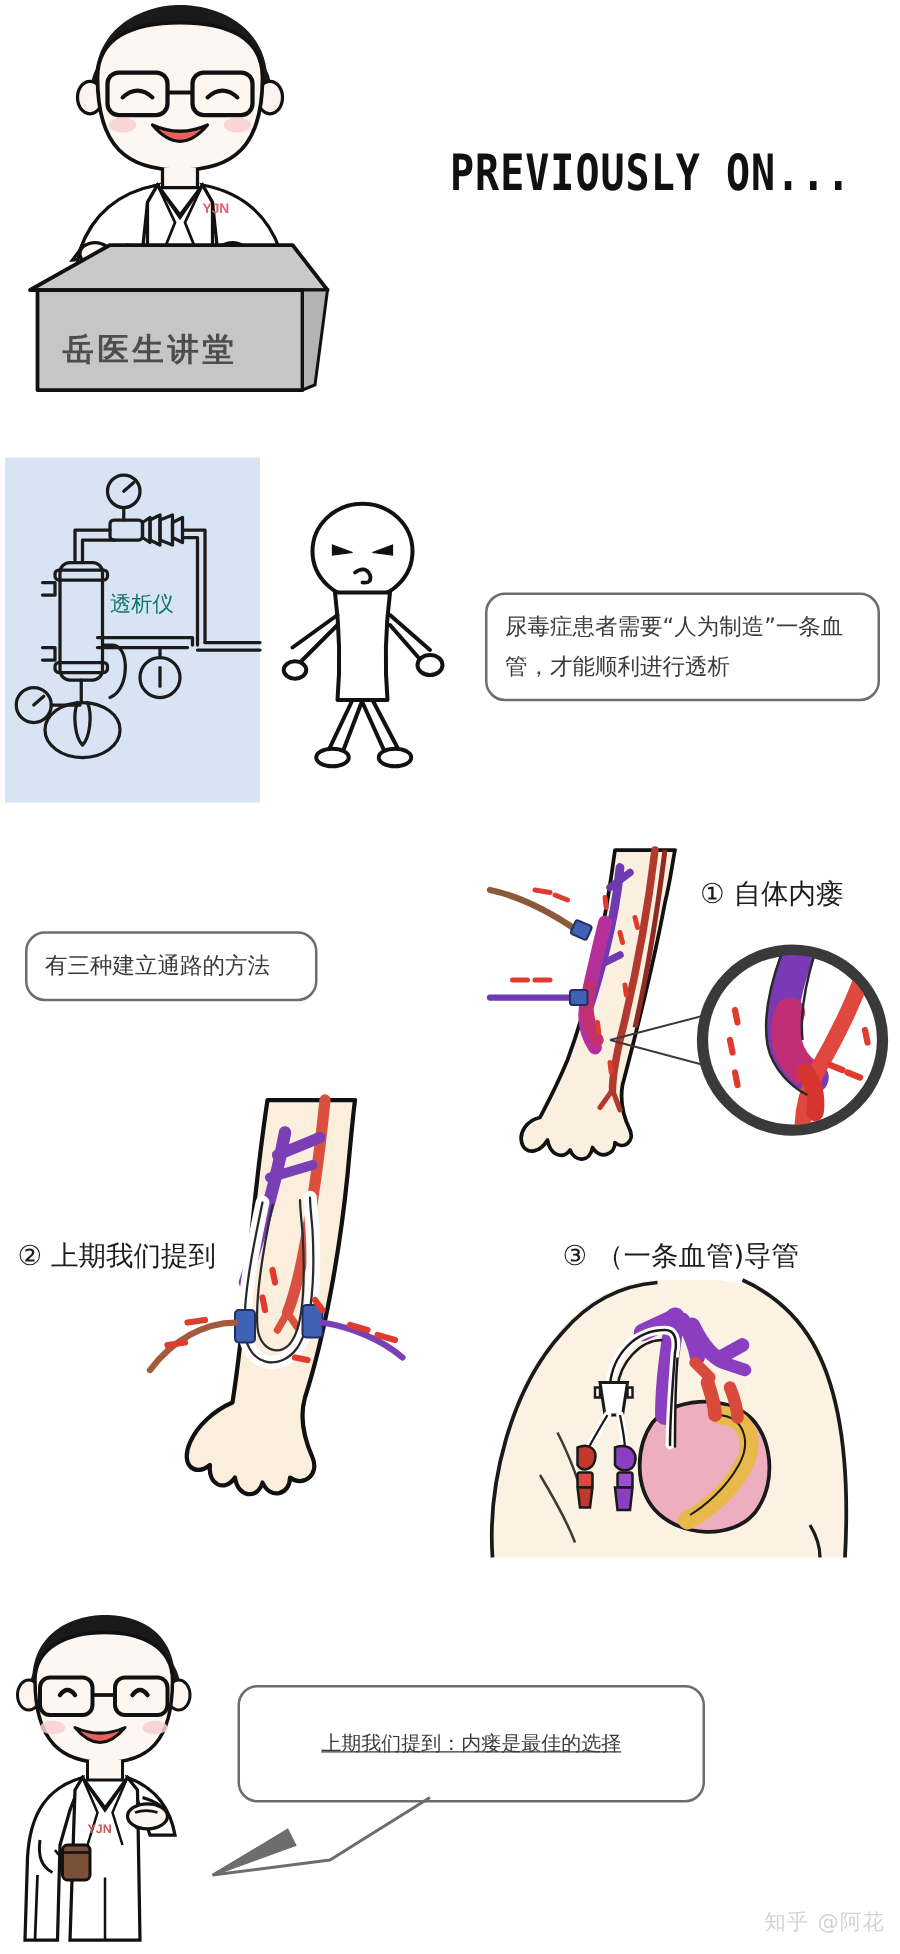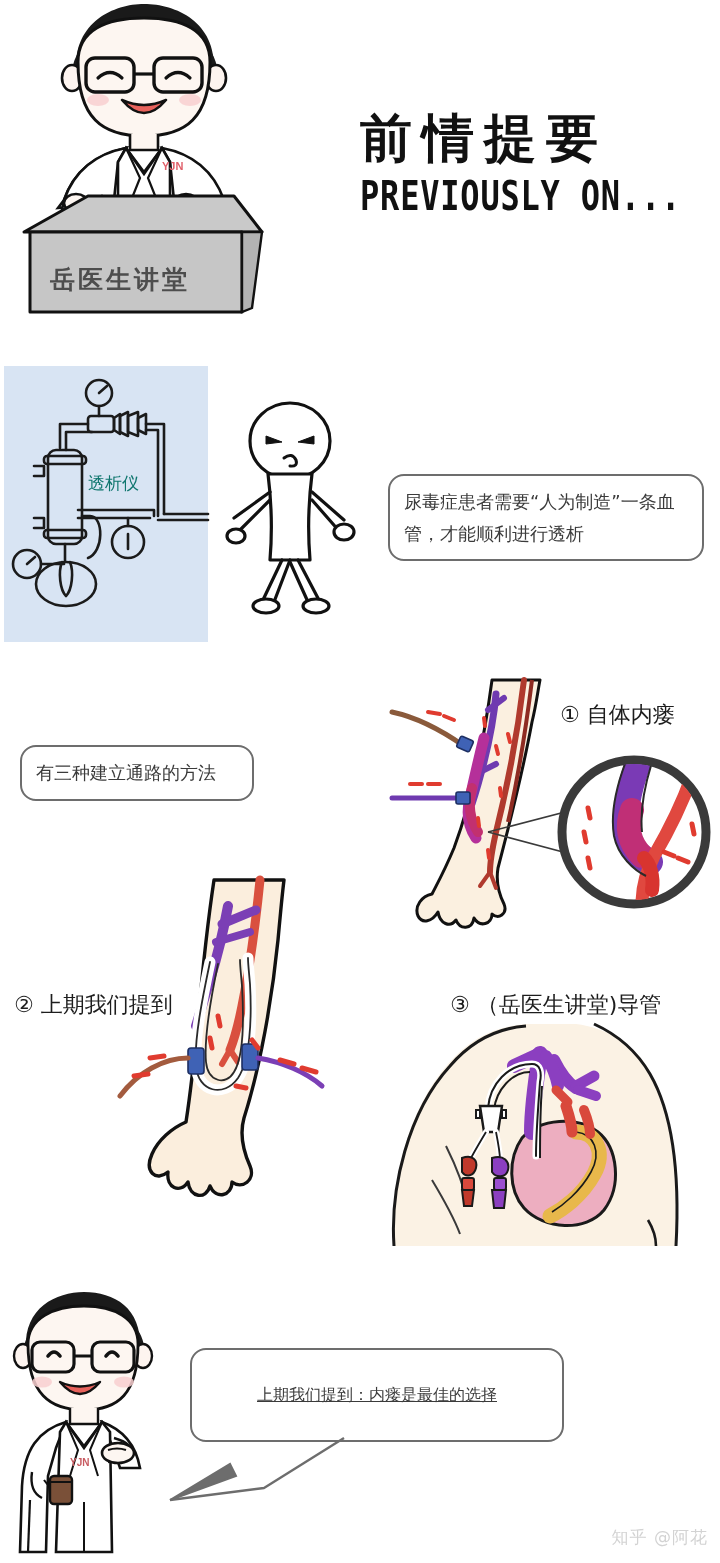--- a/index.html
+++ b/index.html
@@ -118,21 +118,20 @@
     <path d="M10 232 L74 196 L220 196 L248 232 Z" fill="#c9c9c9" stroke="#111" stroke-width="3" stroke-linejoin="round"></path>
 
     <path d="M16 232 L16 312 L228 312 L228 232 Z" fill="#c6c6c6" stroke="#111" stroke-width="3" stroke-linejoin="round"></path>
     <path d="M228 232 L248 232 L238 308 L228 312 Z" fill="#b3b3b3" stroke="#111" stroke-width="2.4"></path>
 
     <text x="36" y="288" font-family="DejaVu Sans, Liberation Sans, sans-serif" font-size="25" font-weight="bold" letter-spacing="3" fill="#4d4d4d">岳医生讲堂</text>
   </svg>
 </div>
 
 <div class="abs" id="title-block">
-  <div class="title-cn">前情提要</div>
   <div class="title-en">PREVIOUSLY ON...</div>
 </div>
 
 <div class="abs" id="dialysis-panel">
   <svg viewBox="0 0 204 276" width="204" height="276">
     <g fill="none" stroke="#1b1b1b" stroke-width="2.6" stroke-linecap="round" stroke-linejoin="round">
 
       <circle cx="95" cy="27" r="13"></circle>
       <path d="M95 27 L103 20"></path>
       <path d="M95 40 L95 50"></path>
@@ -332,21 +331,21 @@
       <path d="M170 180 L184 184"></path>
         <path d="M192 188 L206 192"></path>
       <path d="M108 136 L110 146"></path>
         <path d="M100 158 L102 168"></path>
       <path d="M126 206 L136 208"></path>
         <path d="M142 160 L148 168"></path>
     </g>
   </svg>
 </div>
 
-<div class="abs section-label" id="label-method-3">③ （岳医生讲堂)导管</div>
+<div class="abs section-label" id="label-method-3">③ （一条血管)导管</div>
 
 <div class="abs" id="illus-catheter">
   <svg viewBox="0 0 330 230" width="330" height="230">
 
     <path d="M14 226 C10 166 26 92 68 44 C92 16 118 6 146 4 L196 4
              C226 8 252 22 268 48 C292 88 300 150 296 226 Z" fill="#fbf2e4" stroke="none"></path>
     <path d="M14 226 C10 168 28 92 70 46 C94 18 120 8 146 6" fill="none" stroke="#1a1a1a" stroke-width="3"></path>
     <path d="M214 4 C236 14 256 30 270 54 C292 92 300 152 296 226" fill="none" stroke="#1a1a1a" stroke-width="3"></path>
     <path d="M268 200 C274 210 276 218 276 226" fill="none" stroke="#1a1a1a" stroke-width="2.6"></path>
 

